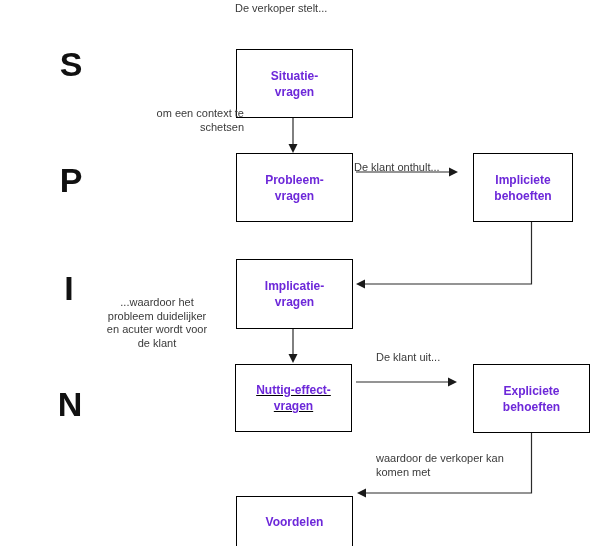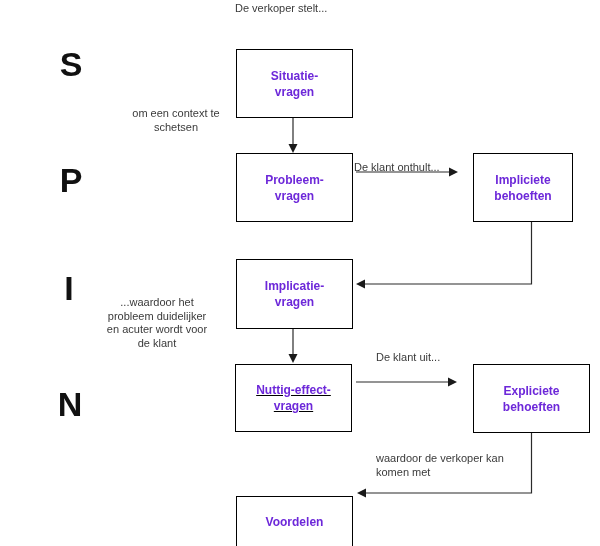--- a/index.html
+++ b/index.html
@@ -57,21 +57,21 @@
   #box-expliciete { left: 473px; top: 364px; width: 117px; height: 69px; }
 
   .note {
     position: absolute;
     font-size: 11px;
     color: #3a3a3a;
     line-height: 14px;
     white-space: pre-line;
   }
   #note-verkoper-stelt { left: 235px; top: 1px; }
-  #note-context        { left: 108px; top: 106px; width: 136px; text-align: center; }
+  #note-context        { left: 108px; top: 106px; width: 136px; text-align: right; }
   #note-onthult        { left: 354px; top: 124px; margin-top: 36px; }
   #note-ontwikkeld     { left: 368px; top: 242px; }
   #note-waardoor       { left: 92px;  top: 296px; width: 130px; text-align: center; line-height: 13.5px; }
   #note-klant-uit      { left: 376px; top: 350px; }
   #note-verkoper-kan   { left: 376px; top: 451px; }
 </style>
 </head>
 <body>
 
 <div class="canvas">

